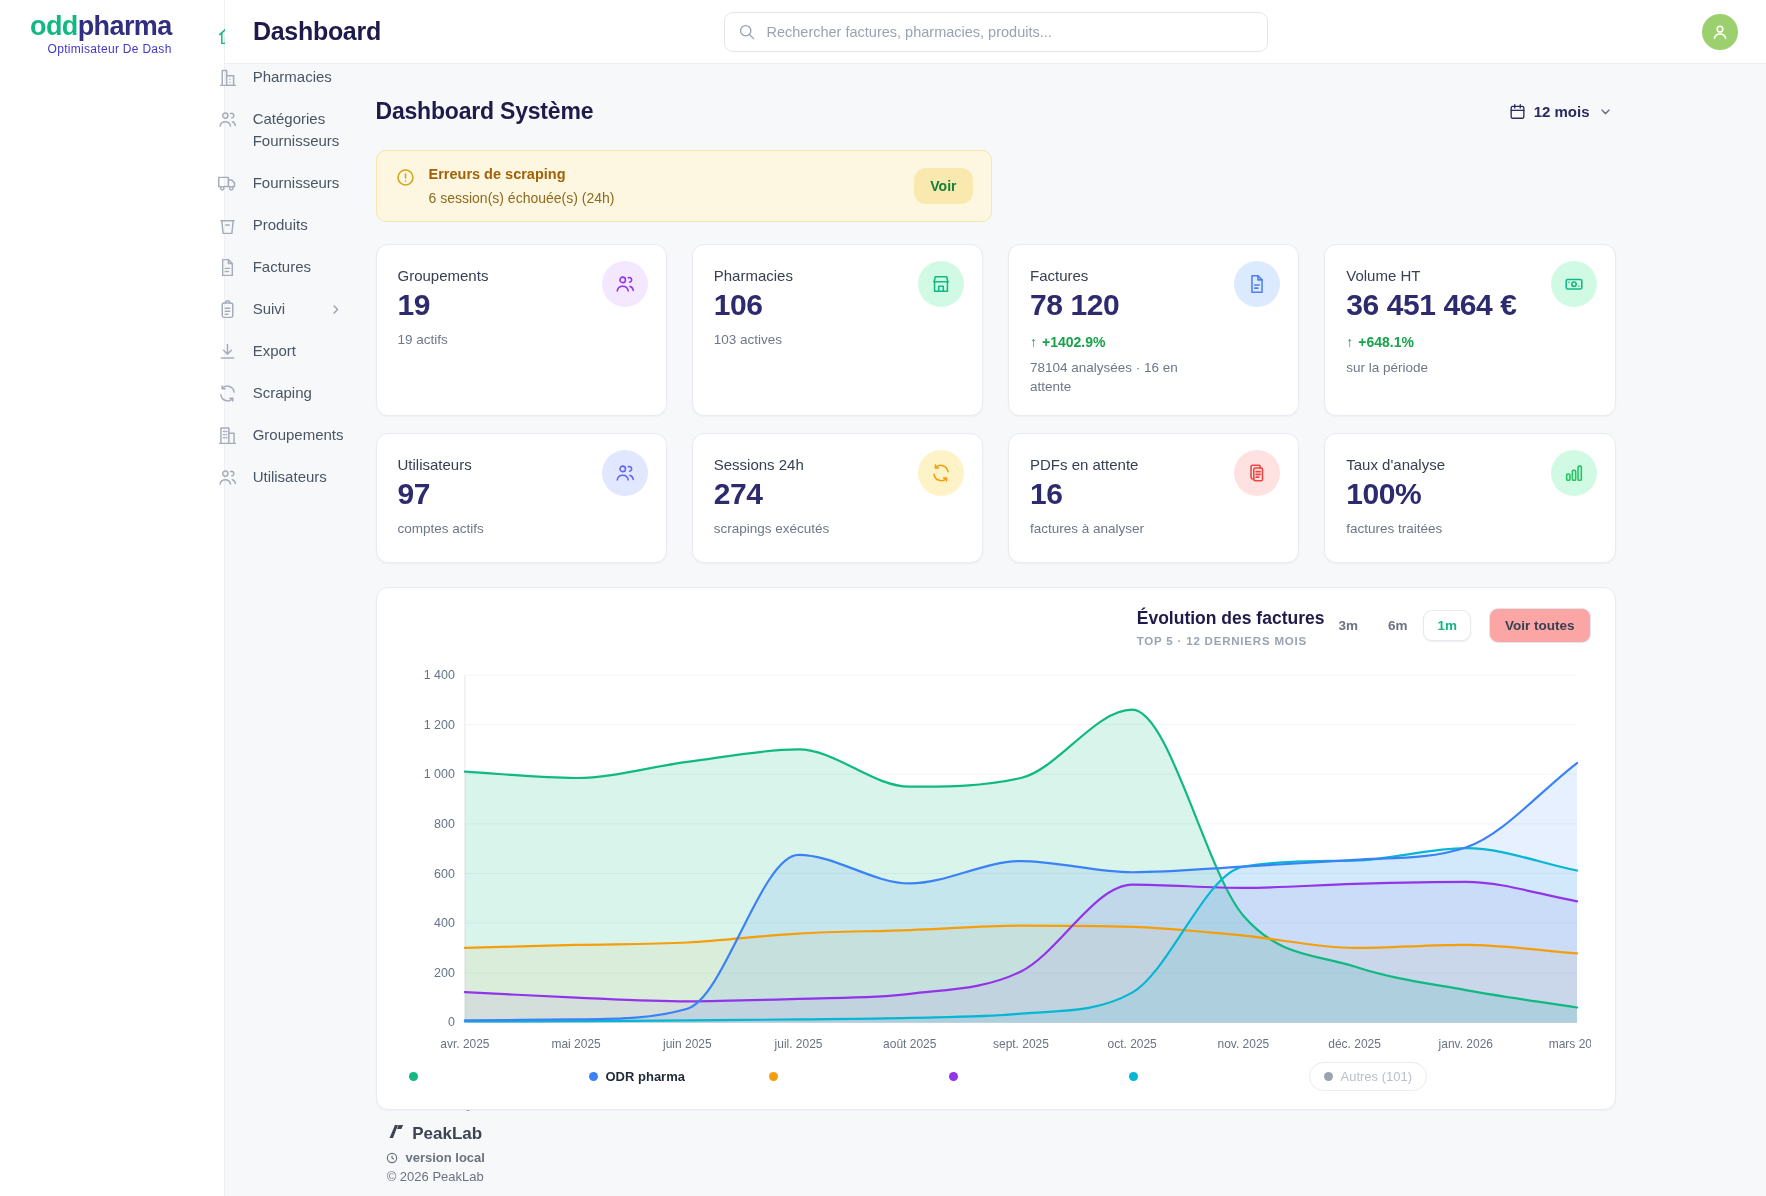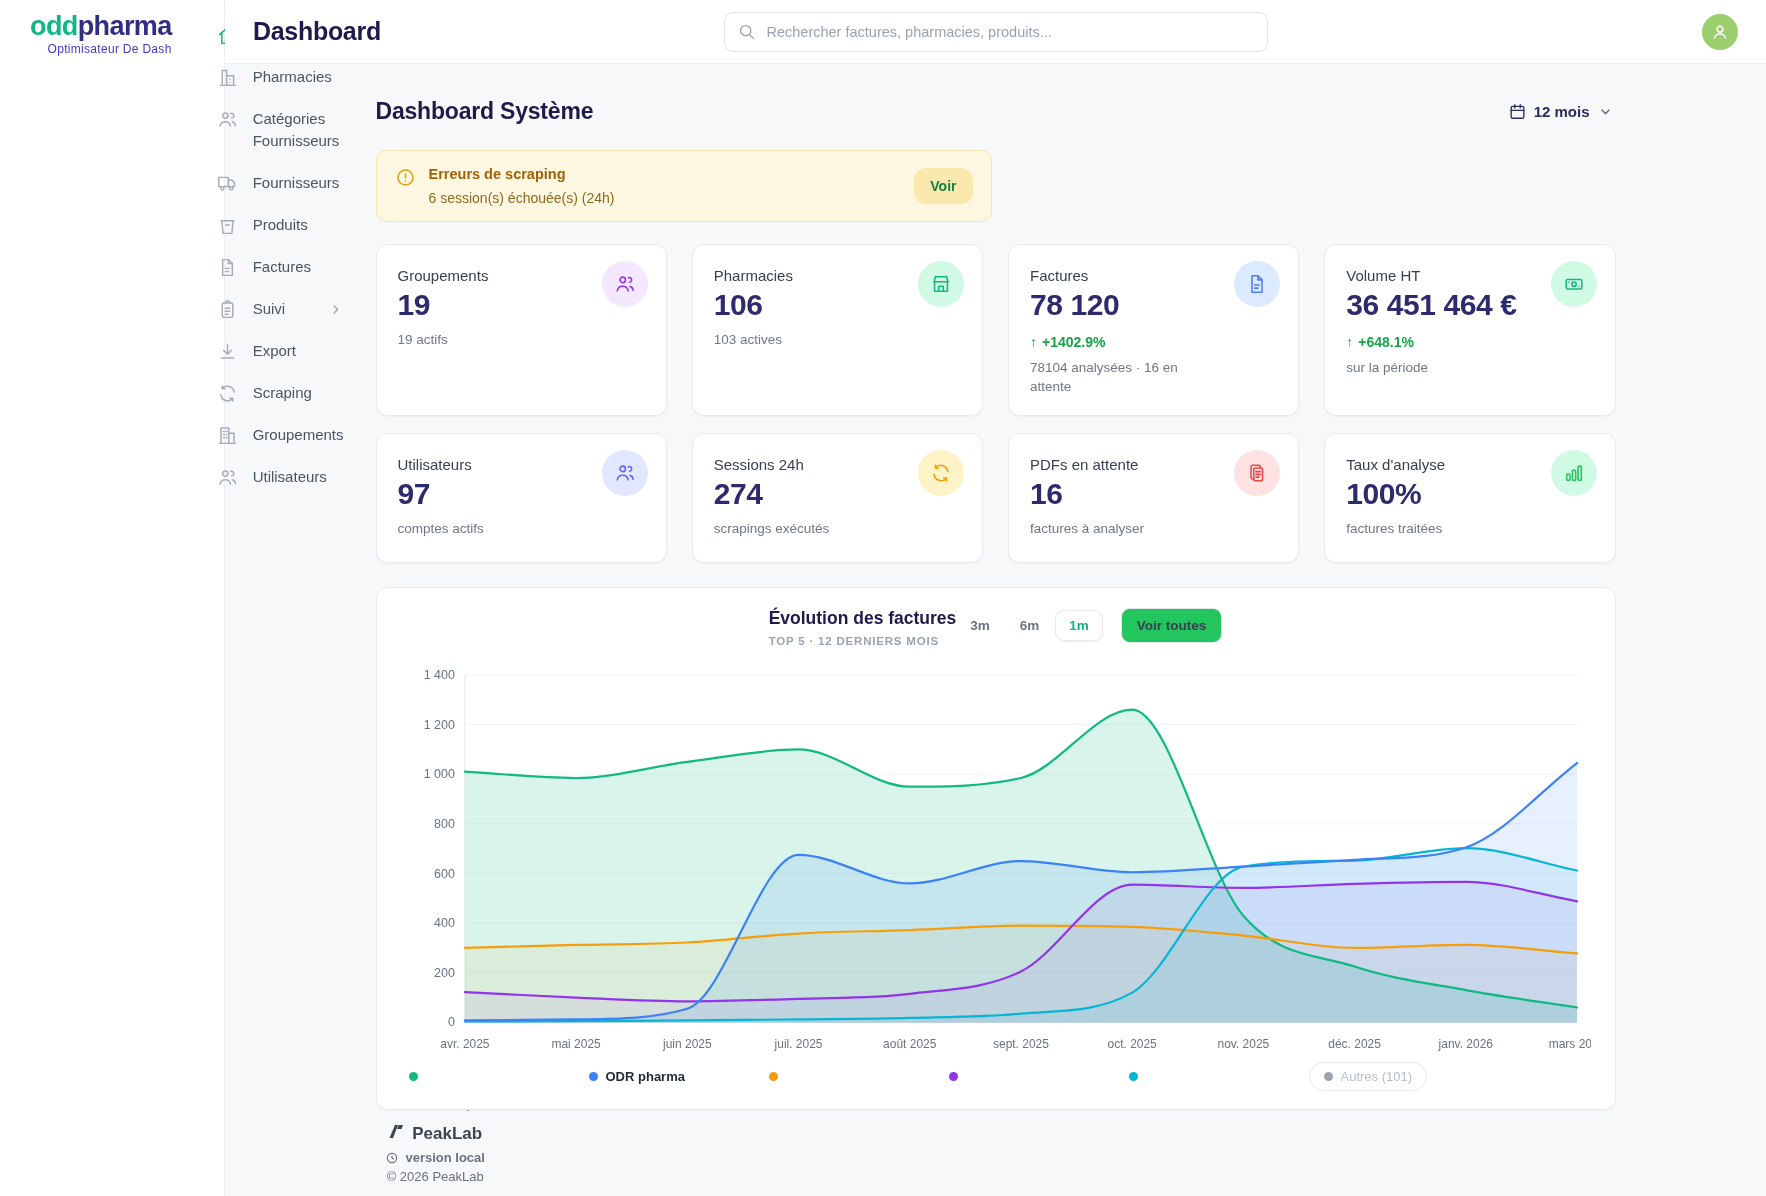--- a/index.html
+++ b/index.html
@@ -64,28 +64,28 @@
   .cards .card:nth-child(-n+4){height:172px}
   .cards .card:nth-child(n+5){height:130px}
   .card-title{font-size:15px;color:#374151;font-weight:500;padding-top:3px}
   .card-icon{position:absolute;top:16px;right:18px;width:46px;height:46px;border-radius:50%;display:grid;place-items:center}
   .card-icon svg{width:22px;height:22px;display:block}
   .card-value{font-size:30px;font-weight:700;color:#2d2a6e;margin-top:4px;letter-spacing:-0.4px}
   .card-trend{display:flex;align-items:center;gap:5px;margin-top:12px;font-size:14px;font-weight:700;color:#16a34a}
   .card-sub{margin-top:9px;font-size:13.5px;color:#6e7787;line-height:1.4;max-width:185px}
 
   .chart-card{margin-top:24px;background:#fff;border:1px solid #e9ebf0;border-radius:12px;padding:20px 24px 8px;box-shadow:0 1px 2px rgba(16,24,40,.04)}
-  .chart-head{display:flex;justify-content:center;align-items:flex-start}
+  .chart-head{display:flex;justify-content:flex-end;align-items:flex-start}
   h3{margin:0;font-size:17.5px;font-weight:800;color:#1e1b4b}
   .chart-sub{margin-top:6px;font-size:11.5px;font-weight:600;color:#9aa3b2;letter-spacing:.8px}
   .chart-actions{display:flex;align-items:center;gap:18px}
   .ranges{display:flex;align-items:center;gap:2px}
   .range{border:1px solid transparent;background:none;padding:7px 13px;font-size:13.5px;font-weight:700;color:#6b7280;border-radius:9px;cursor:pointer;font-family:inherit}
   .range.active{background:#fff;border-color:#e7e9ee;color:#10b981;box-shadow:0 1px 2px rgba(16,24,40,.07)}
-  .voir-toutes{border:1px solid #e3e6ec;background:#22c55e;border-radius:9px;padding:9px 15px;font-size:13.5px;font-weight:600;color:#374151;cursor:pointer;font-family:inherit}
+  .voir-toutes{border:1px solid #e3e6ec;background:#fca5a5;border-radius:9px;padding:9px 15px;font-size:13.5px;font-weight:600;color:#374151;cursor:pointer;font-family:inherit}
   .chart-wrap{margin-top:14px}
   #chart-svg{display:block;width:100%;height:auto}
   .legend{display:flex;align-items:center;padding:4px 8px 10px}
   .legend-item{display:flex;align-items:center;gap:8px;width:180px;cursor:pointer}
   .legend-item.pill{width:auto;border:1px solid #e9ebf0;border-radius:16px;padding:6px 14px}
   .legend-dot{width:9px;height:9px;border-radius:50%;flex:none}
   .legend-label{font-size:13px;color:#1f2937;font-weight:600}
   .pill .legend-label{color:#b9c0ca;font-weight:500}
 </style>
 </head>

